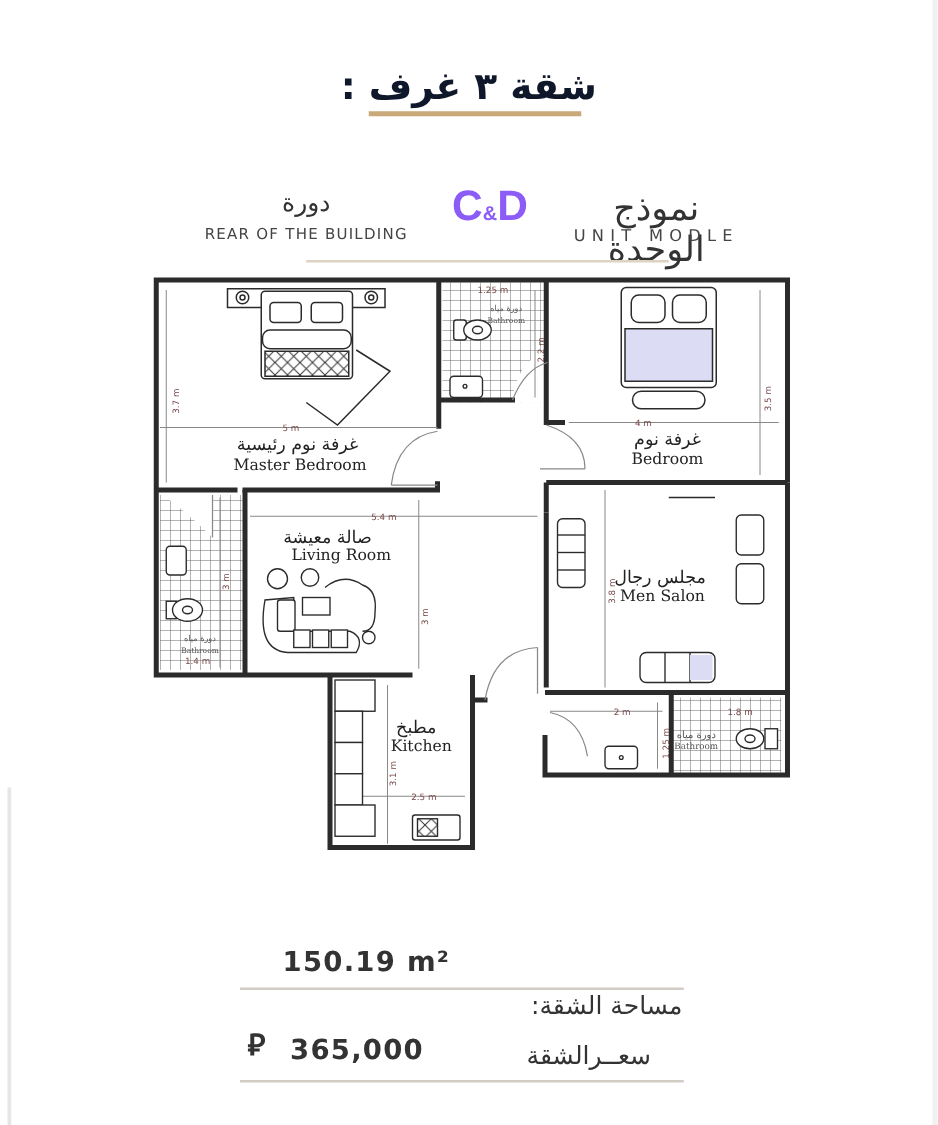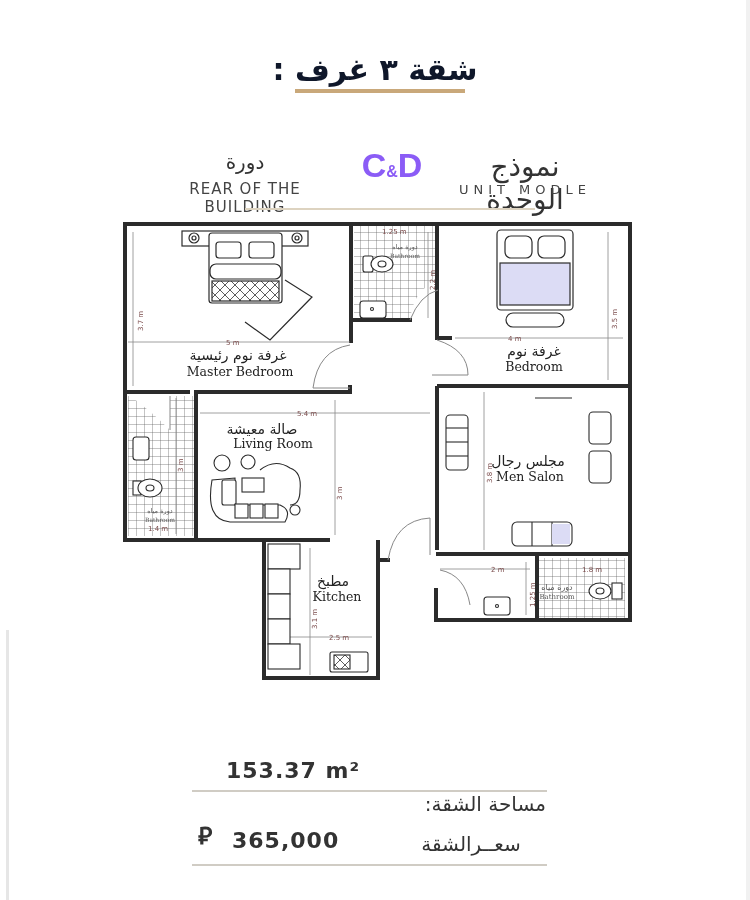--- a/index.html
+++ b/index.html
@@ -4,21 +4,21 @@
 <style>
   html,body{margin:0;padding:0;}
   body{width:750px;height:900px;background:#ffffff;position:relative;overflow:hidden;font-family:"DejaVu Sans",sans-serif;color:#3a3a3a;}
   .edge-l{position:absolute;left:6px;top:630px;width:3px;height:270px;background:#e6e6e6;}
   .edge-r{position:absolute;right:0;top:0;width:4px;height:900px;background:#f1f1f1;}
   .title{position:absolute;left:0;width:750px;top:52px;text-align:center;font-size:30px;font-weight:bold;color:#0f172a;direction:rtl;}
   .title-underline{position:absolute;left:295px;top:89px;width:170px;height:4px;background:#c9a87a;}
   .hdr-right-ar{position:absolute;left:455px;top:150px;width:140px;text-align:center;font-size:28px;color:#333;direction:rtl;}
   .hdr-right-en{position:absolute;left:455px;top:182px;width:140px;text-align:center;font-size:13px;letter-spacing:5px;color:#444;}
   .hdr-left-ar{position:absolute;left:160px;top:150px;width:170px;text-align:center;font-size:20px;color:#333;direction:rtl;}
-  .hdr-left-en{position:absolute;left:160px;top:180px;width:170px;text-align:center;font-size:15px;letter-spacing:1px;color:#444;}
+  .hdr-left-en{position:absolute;left:160px;top:180px;width:170px;text-align:center;font-size:12px;letter-spacing:1px;color:#444;}
   .model-code{position:absolute;left:352px;top:146px;width:80px;text-align:center;font-size:34px;font-weight:bold;color:#8b5cf6;font-family:"Liberation Sans",sans-serif;}
   .model-code small{font-size:16px;}
   .hdr-line{position:absolute;left:245px;top:208px;width:290px;height:2px;background:#ddd3c0;}
   svg.plan{position:absolute;left:0;top:0;}
   .room-ar{font-family:"DejaVu Sans",sans-serif;font-size:14px;fill:#222;}
   .room-en{font-family:"DejaVu Serif",serif;font-size:12.5px;fill:#222;}
   .dim{font-family:"DejaVu Sans",sans-serif;font-size:7px;fill:#7a4a4a;}
   .small-ar{font-family:"DejaVu Sans",sans-serif;font-size:6.5px;fill:#555;}
   .small-en{font-family:"DejaVu Serif",serif;font-size:6px;fill:#555;}
   .info-label{position:absolute;font-size:20px;color:#333;direction:rtl;text-align:right;}
@@ -226,19 +226,19 @@
   <text class="room-en" x="530" y="481" text-anchor="middle">Men Salon</text>
   <text class="small-ar" x="160" y="513" text-anchor="middle" direction="rtl">دورة مياه</text>
   <text class="small-en" x="160" y="522" text-anchor="middle">Bathroom</text>
   <text class="small-ar" x="557" y="590" text-anchor="middle" direction="rtl" style="font-size:8px">دورة مياه</text>
   <text class="small-en" x="557" y="599" text-anchor="middle" style="font-size:7px">Bathroom</text>
   <text class="room-ar" x="333" y="586" text-anchor="middle" direction="rtl">مطبخ</text>
   <text class="room-en" x="337" y="601" text-anchor="middle">Kitchen</text>
 </svg>
 
 <div class="info-label" style="left:398px;top:760px;width:148px;margin-top:32px;">مساحة الشقة:</div>
-<div class="info-value" style="left:226px;top:758px;">153.37 m²</div>
+<div class="info-value" style="left:226px;top:758px;">150.19 m²</div>
 <div class="info-line" style="top:790px;"></div>
 
 <div class="info-label" style="left:410px;top:832px;width:122px;text-align:center;">سعــرالشقة</div>
 <div class="riyal" style="left:198px;top:820px;">⃁</div>
 <div class="info-value" style="left:232px;top:828px;">365,000</div>
 <div class="info-line" style="top:864px;"></div>
 
 </body></html>

